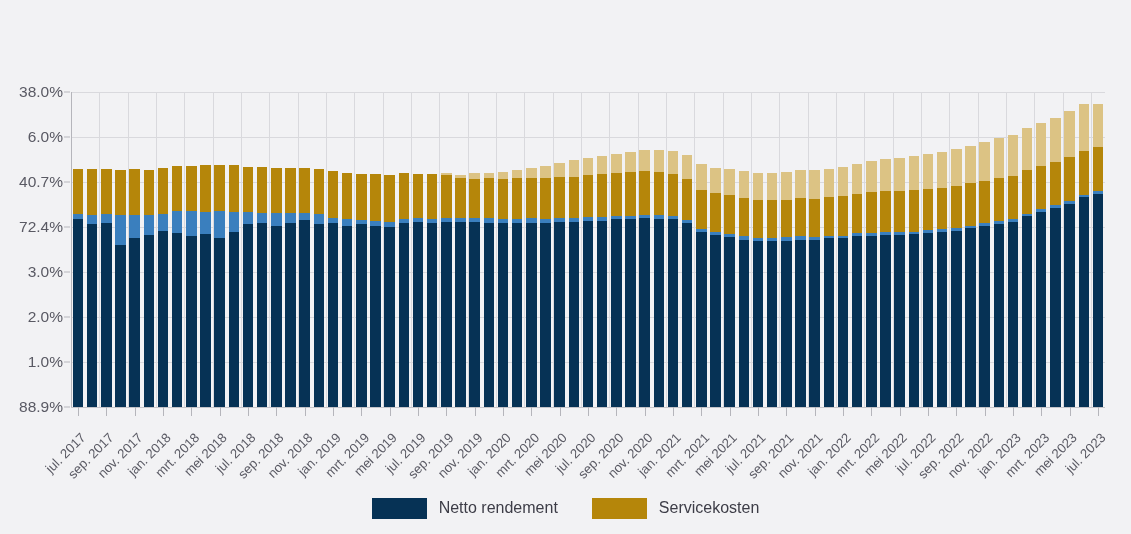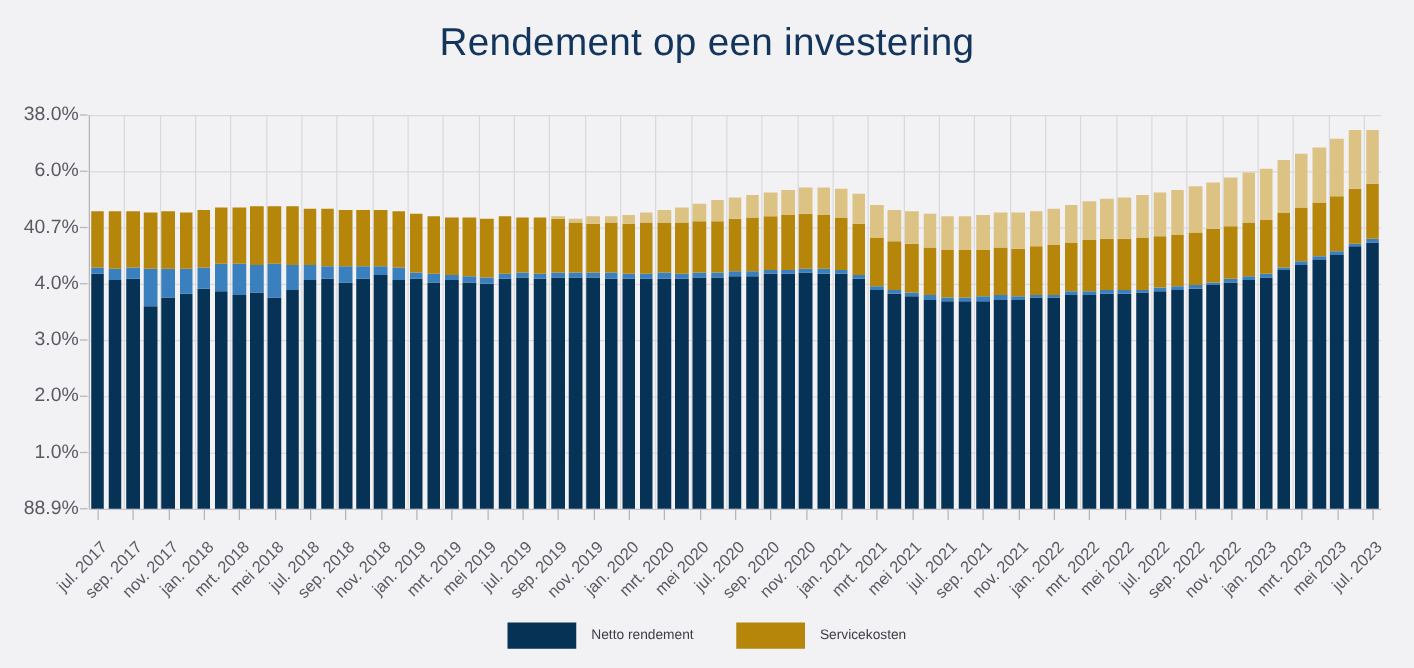--- a/index.html
+++ b/index.html
@@ -164,42 +164,41 @@
     align-items: center;
     margin: 0 17px;
   }
   .legend-swatch {
     width: 55px;
     height: 21px;
     margin-right: 12px;
     flex: none;
   }
   .legend-label {
-    font-size: 11px;
+    font-size: 16px;
     color: #3d3d47;
     white-space: nowrap;
   }
 </style>
 </head>
 <body>
 
 <div id="chart-root">
 
-  <div class="chart-title">Rendement op een investering</div>
 
   <div class="ylabels">
       <div class="ylabel" style="top: 315px;">88.9%</div>
       <div class="ytick" style="top: 315px;"></div>
       <div class="ylabel" style="top: 270px;">1.0%</div>
       <div class="ytick" style="top: 270px;"></div>
       <div class="ylabel" style="top: 225px;">2.0%</div>
       <div class="ytick" style="top: 225px;"></div>
       <div class="ylabel" style="top: 180px;">3.0%</div>
       <div class="ytick" style="top: 180px;"></div>
-      <div class="ylabel" style="top: 135px;">4.0%</div>
+      <div class="ylabel" style="top: 135px;">72.4%</div>
       <div class="ytick" style="top: 135px;"></div>
       <div class="ylabel" style="top: 90px;">40.7%</div>
       <div class="ytick" style="top: 90px;"></div>
       <div class="ylabel" style="top: 45px;">6.0%</div>
       <div class="ytick" style="top: 45px;"></div>
       <div class="ylabel" style="top: 0px;">38.0%</div>
       <div class="ytick" style="top: 0px;"></div>
     </div>
 
   <div class="plot-area">

